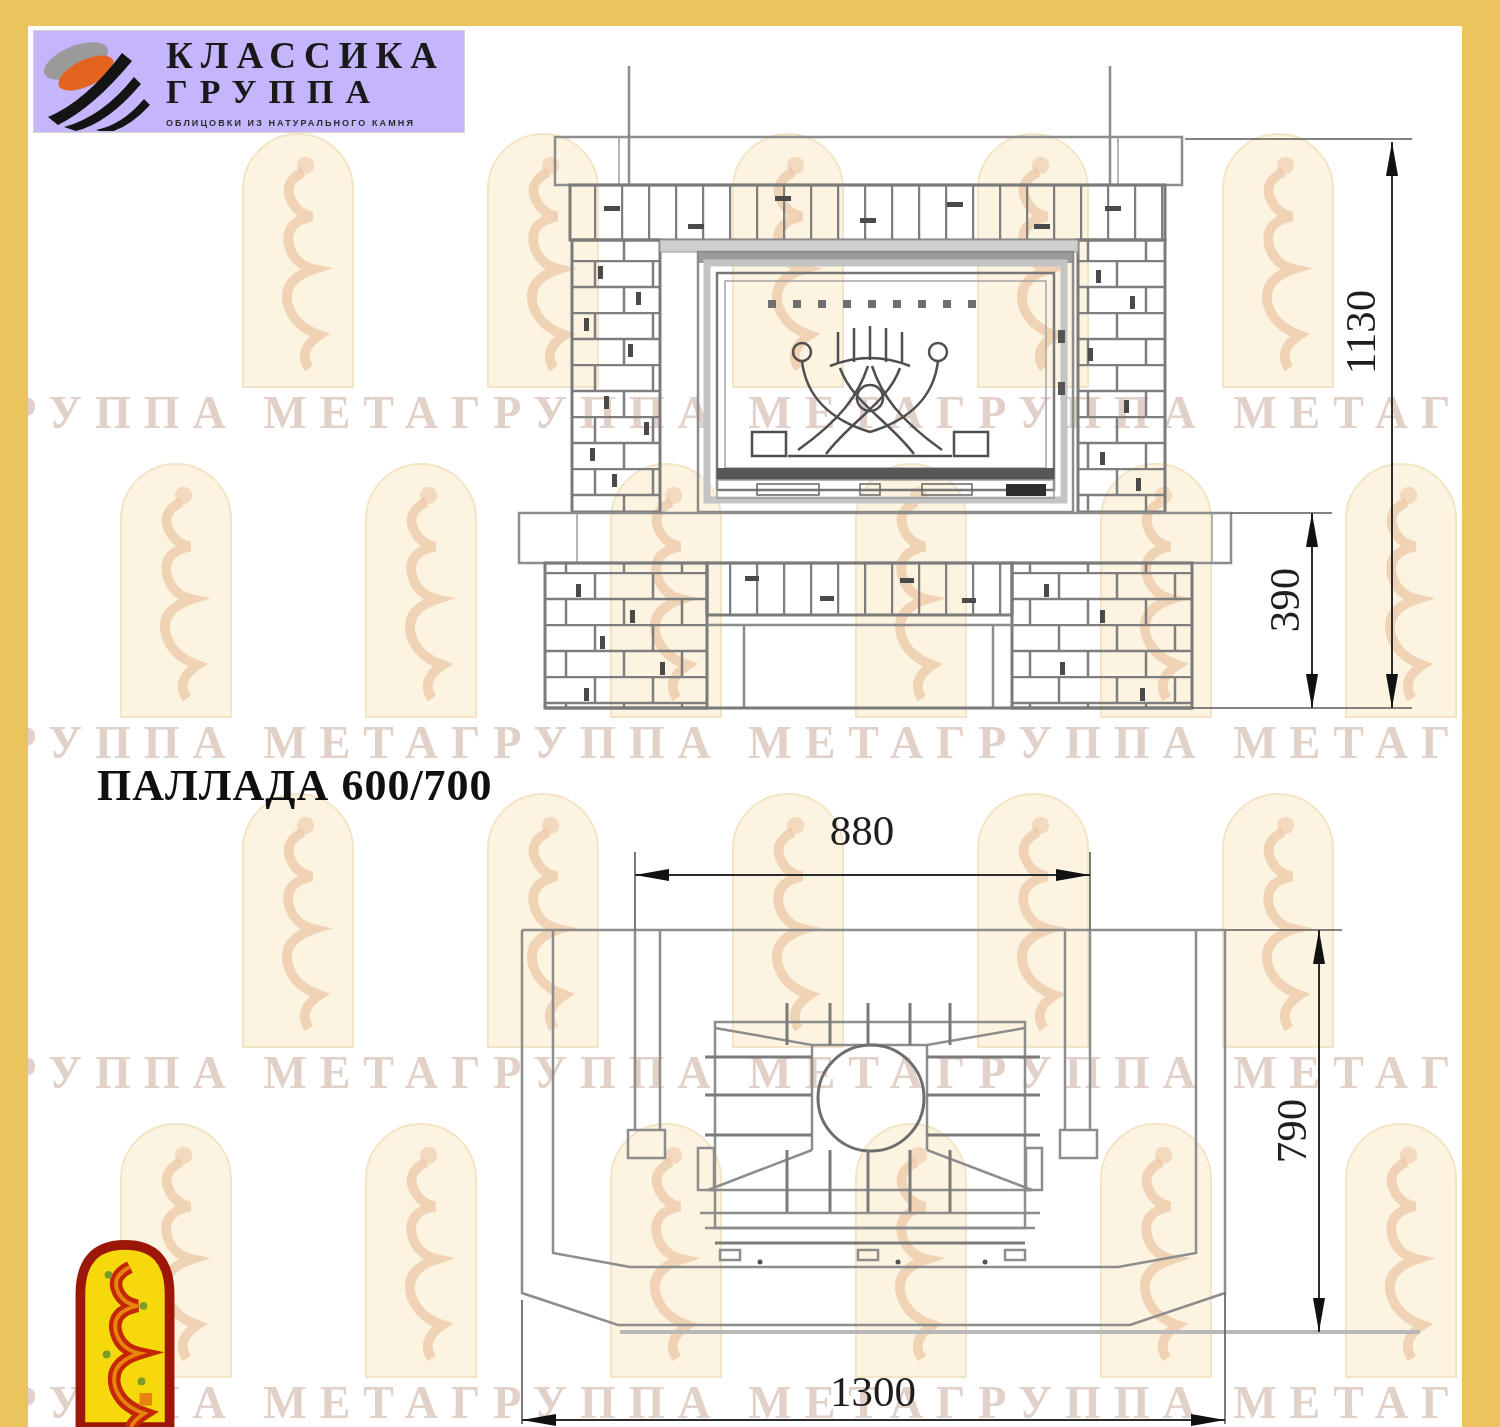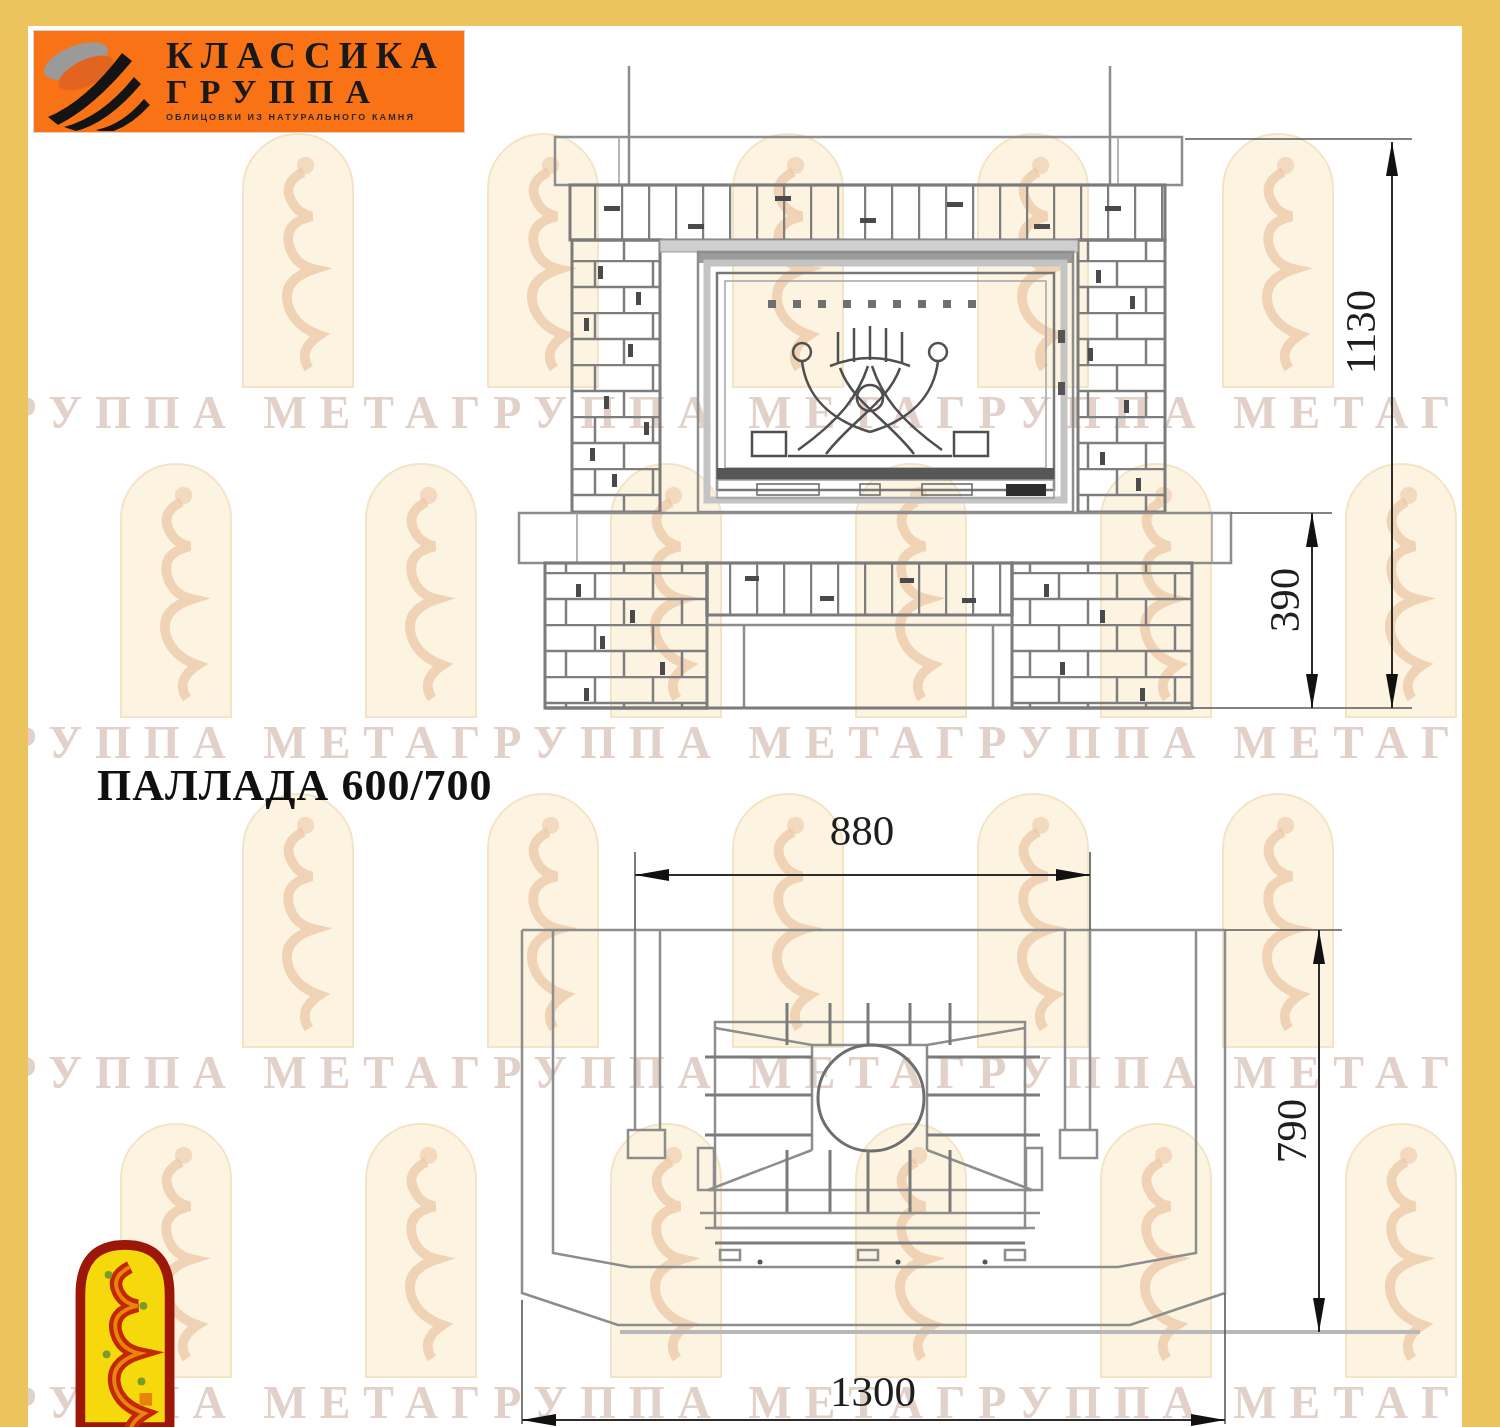--- a/index.html
+++ b/index.html
@@ -20,28 +20,28 @@
   .ln{fill:none;stroke:#8d8d8d;stroke-width:2.5;}
   .ln3{fill:none;stroke:#7b7b7b;stroke-width:3;}
   .thin{fill:none;stroke:#9d9d9d;stroke-width:1.5;}
   .ext{fill:none;stroke:#5a5a5a;stroke-width:1.6;}
   .dim{fill:none;stroke:#2c2c2c;stroke-width:2;}
   .arrow{fill:#111;stroke:none;}
   .dark{fill:#4a4a4a;stroke:none;}
   .dtxt{font-family:"Liberation Serif",serif;font-size:43px;fill:#1e1e1e;text-anchor:middle;}
   .fire{fill:none;stroke:#4f4f4f;stroke-width:2.5;}
   
-  .brand{position:absolute;left:33px;top:30px;width:432px;height:103px;background:#f97316;
+  .brand{position:absolute;left:33px;top:30px;width:432px;height:103px;background:#c4b5fd;
          border:1px solid #d7d4cd;z-index:3;display:flex;box-sizing:border-box;}
   .brand-graphic{width:132px;height:100px;flex:0 0 auto;}
   .brand-text{padding-top:6px;}
   .brand-name1{font-weight:bold;font-size:37px;line-height:37px;letter-spacing:8px;color:#191919;}
   .brand-name2{font-weight:bold;font-size:34px;line-height:36px;letter-spacing:12px;color:#191919;}
   .brand-tagline{font-family:"Liberation Sans",sans-serif;font-weight:bold;font-size:9px;
-                 letter-spacing:2.1px;color:#2b2b2b;margin-top:2px;}
+                 letter-spacing:2.1px;color:#2b2b2b;margin-top:8px;}
   
   .model-title{position:absolute;left:85px;top:748px;margin:12px;font-size:44px;font-weight:bold;
                letter-spacing:1px;color:#101010;z-index:3;}
   
   .corner-logo{position:absolute;left:72px;top:1238px;width:106px;height:189px;z-index:4;}
 </style>
 </head>
 <body>
 
 <div class="page">

